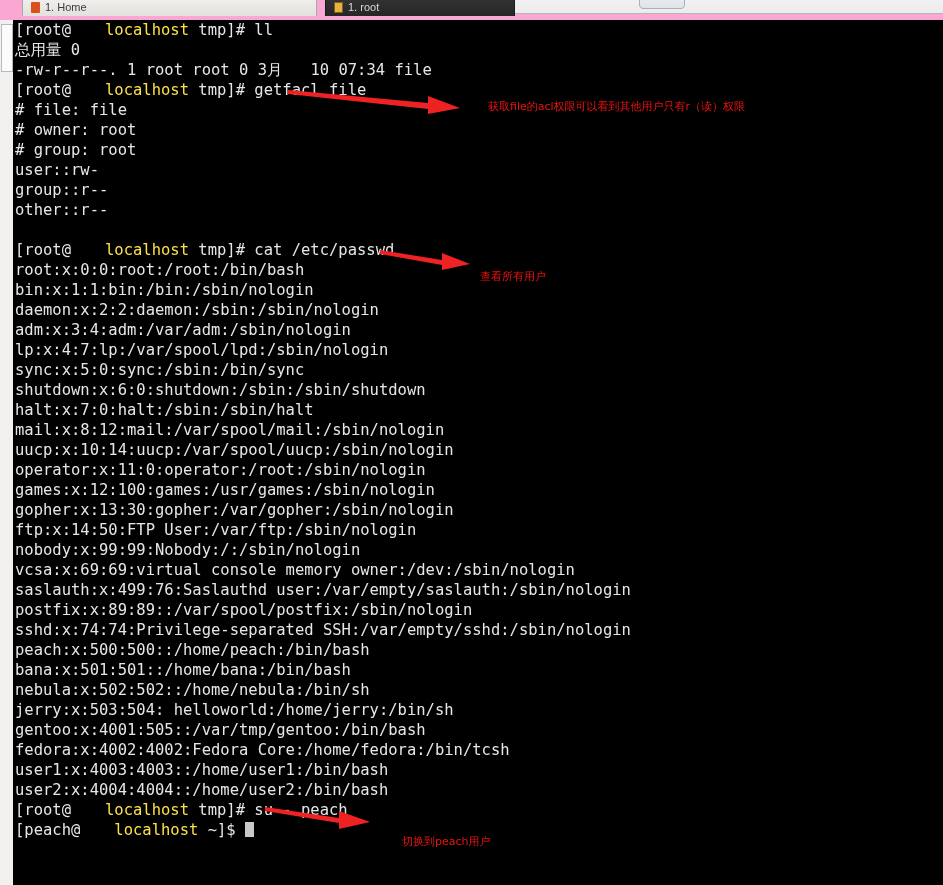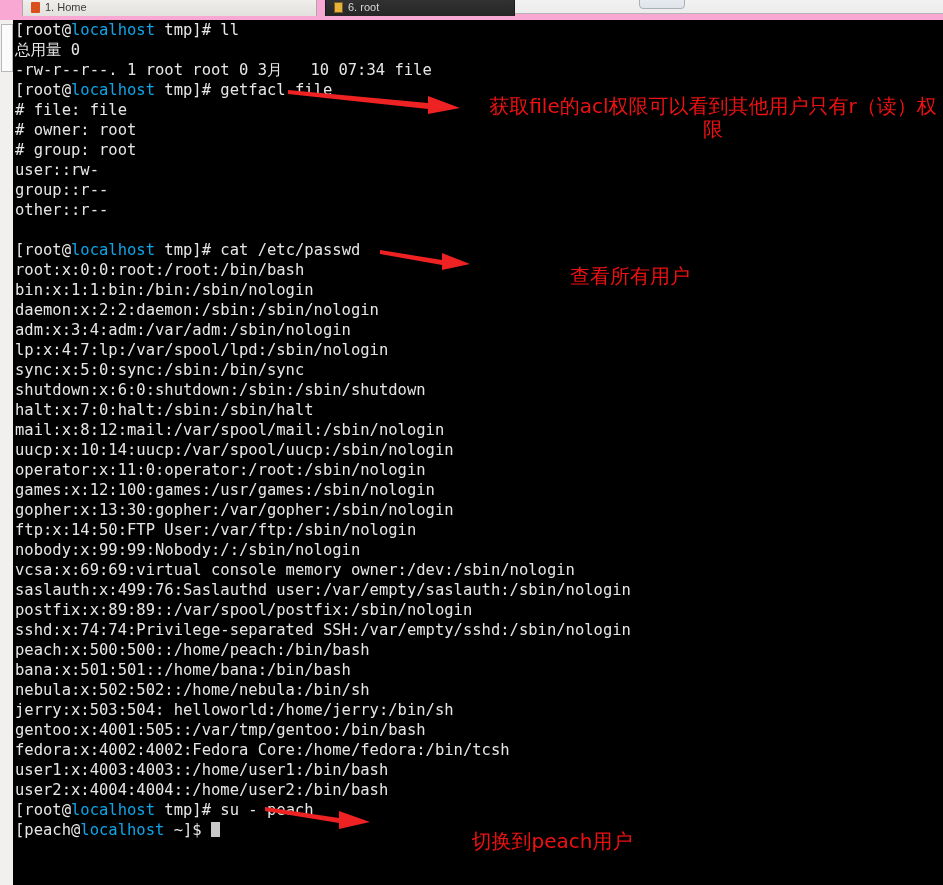--- a/index.html
+++ b/index.html
@@ -124,43 +124,42 @@
   }
   #term-lines {
     font-family: "DejaVu Sans Mono", "Liberation Mono", monospace;
     font-size: 15.5px;
     line-height: 20px;
     color: #e6e6e6;
     white-space: pre;
     padding-top: 0px;
   }
   .line { height: 20px; white-space: pre; }
-  .host { color: #0ea5e9; }
+  .host { color: #fde047; margin-left: 34px; }
   .blank { height: 20px; }
 
   
   .cursor {
     display: inline-block;
     width: 9px;
     height: 15px;
     background: #c9c9c9;
     vertical-align: -2px;
   }
 
   
   .annot {
     position: absolute;
     color: #ee1111;
     font-family: "DejaVu Sans", "Liberation Sans", sans-serif;
-    font-size: 20px;
+    font-size: 11px;
     line-height: 23px;
     z-index: 4;
     white-space: pre-wrap;
     font-weight: 500;
-    text-align: center;
   }
   #annot-1 { left: 488px; top: 95px; width: 450px; }
   #annot-2 { left: 480px; top: 265px; width: 300px; }
   #annot-3 { left: 402px; top: 830px; width: 300px; }
 
   .arrow { position: absolute; z-index: 5; }
   #arrow-1 { left: 288px; top: 88px; width: 172px; height: 26px; }
   #arrow-2 { left: 380px; top: 248px; width: 90px; height: 22px; }
   #arrow-3 { left: 265px; top: 805px; width: 105px; height: 24px; }
 </style>
@@ -215,21 +214,21 @@
 </div>
 
 <div id="tabstrip">
   <div class="tab-strip-filler"></div>
   <div class="tab tab-active">
     <span class="tab-icon icon-home"></span>
     <span class="tab-label">1. Home</span>
   </div>
   <div class="tab tab-inactive">
     <span class="tab-icon icon-root"></span>
-    <span class="tab-label">6. root</span>
+    <span class="tab-label">1. root</span>
   </div>
   <div class="tab-plus"></div>
 </div>
 
 <div id="terminal">
   <div id="term-lines"><div class="line"><span>[root@</span><span class="host">localhost</span><span> tmp]# </span><span>ll</span></div><div class="line">总用量 0</div><div class="line">-rw-r--r--. 1 root root 0 3月   10 07:34 file</div><div class="line"><span>[root@</span><span class="host">localhost</span><span> tmp]# </span><span>getfacl file</span></div><div class="line"># file: file</div><div class="line"># owner: root</div><div class="line"># group: root</div><div class="line">user::rw-</div><div class="line">group::r--</div><div class="line">other::r--</div><div class="line blank">&nbsp;</div><div class="line"><span>[root@</span><span class="host">localhost</span><span> tmp]# </span><span>cat /etc/passwd</span></div><div class="line">root:x:0:0:root:/root:/bin/bash</div><div class="line">bin:x:1:1:bin:/bin:/sbin/nologin</div><div class="line">daemon:x:2:2:daemon:/sbin:/sbin/nologin</div><div class="line">adm:x:3:4:adm:/var/adm:/sbin/nologin</div><div class="line">lp:x:4:7:lp:/var/spool/lpd:/sbin/nologin</div><div class="line">sync:x:5:0:sync:/sbin:/bin/sync</div><div class="line">shutdown:x:6:0:shutdown:/sbin:/sbin/shutdown</div><div class="line">halt:x:7:0:halt:/sbin:/sbin/halt</div><div class="line">mail:x:8:12:mail:/var/spool/mail:/sbin/nologin</div><div class="line">uucp:x:10:14:uucp:/var/spool/uucp:/sbin/nologin</div><div class="line">operator:x:11:0:operator:/root:/sbin/nologin</div><div class="line">games:x:12:100:games:/usr/games:/sbin/nologin</div><div class="line">gopher:x:13:30:gopher:/var/gopher:/sbin/nologin</div><div class="line">ftp:x:14:50:FTP User:/var/ftp:/sbin/nologin</div><div class="line">nobody:x:99:99:Nobody:/:/sbin/nologin</div><div class="line">vcsa:x:69:69:virtual console memory owner:/dev:/sbin/nologin</div><div class="line">saslauth:x:499:76:Saslauthd user:/var/empty/saslauth:/sbin/nologin</div><div class="line">postfix:x:89:89::/var/spool/postfix:/sbin/nologin</div><div class="line">sshd:x:74:74:Privilege-separated SSH:/var/empty/sshd:/sbin/nologin</div><div class="line">peach:x:500:500::/home/peach:/bin/bash</div><div class="line">bana:x:501:501::/home/bana:/bin/bash</div><div class="line">nebula:x:502:502::/home/nebula:/bin/sh</div><div class="line">jerry:x:503:504: helloworld:/home/jerry:/bin/sh</div><div class="line">gentoo:x:4001:505::/var/tmp/gentoo:/bin/bash</div><div class="line">fedora:x:4002:4002:Fedora Core:/home/fedora:/bin/tcsh</div><div class="line">user1:x:4003:4003::/home/user1:/bin/bash</div><div class="line">user2:x:4004:4004::/home/user2:/bin/bash</div><div class="line"><span>[root@</span><span class="host">localhost</span><span> tmp]# </span><span>su - peach</span></div><div class="line"><span>[peach@</span><span class="host">localhost</span><span> ~]$ </span><span></span><span class="cursor"></span></div></div>
 </div>
 
 <div class="annot" id="annot-1">获取file的acl权限可以看到其他用户只有r（读）权限</div>
 <div class="annot" id="annot-2">查看所有用户</div>

